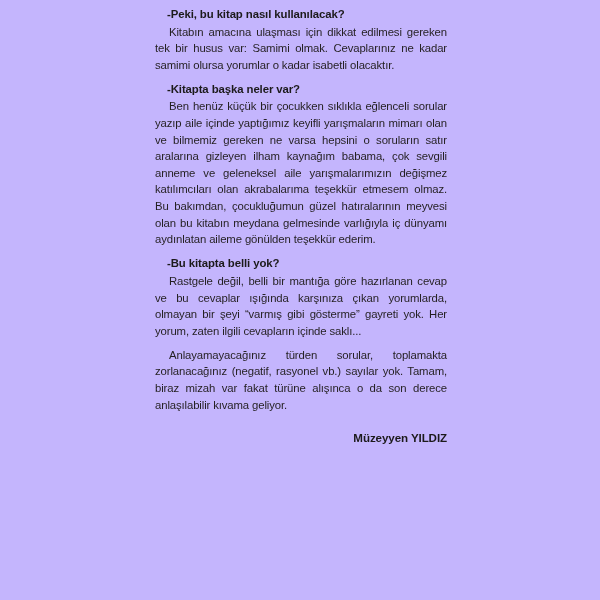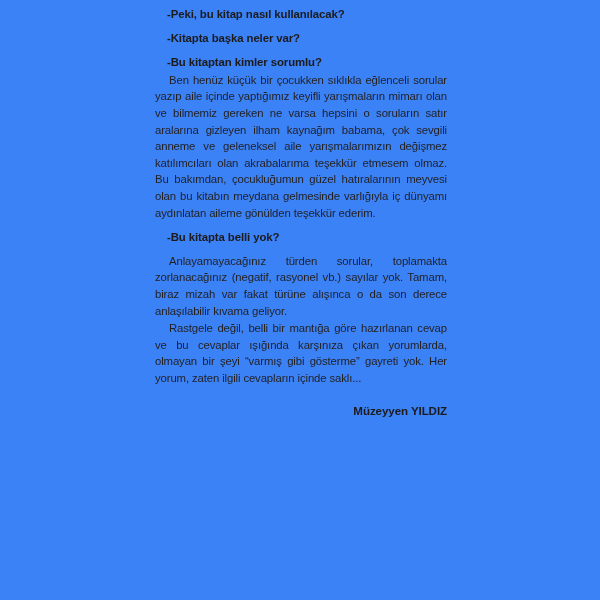--- a/index.html
+++ b/index.html
@@ -13,21 +13,21 @@
     background: #ffffff;
     font-family: "Liberation Sans", sans-serif;
     color: #231f20;
     overflow: hidden;
   }
 
   .page {
     position: relative;
     width: 600px;
     height: 600px;
-    background: #3b82f6;
+    background: #c4b5fd;
     box-sizing: border-box;
   }
 
   .text-column {
     position: absolute;
     left: 155px;
     top: 6px;
     width: 292px;
   }
 
@@ -85,32 +85,32 @@
   }
 </style>
 </head>
 <body>
 
 <div class="page">
   <div class="text-column">
 
     <p class="qa-heading">-Peki, bu kitap nasıl kullanılacak?</p>
 
+    <p class="body-para after-heading">Kitabın amacına ulaşması için dikkat edilmesi gereken tek bir husus var: Samimi olmak. Cevaplarınız ne kadar samimi olursa yorumlar o kadar isabetli olacaktır.</p>
 
     <p class="qa-heading spaced">-Kitapta başka neler var?</p>
 
 
-    <p class="qa-heading spaced">-Bu kitaptan kimler sorumlu?</p>
 
     <p class="body-para after-heading">Ben henüz küçük bir çocukken sıklıkla eğlenceli sorular yazıp aile içinde yaptığımız keyifli yarışmaların mimarı olan ve bilmemiz gereken ne varsa hepsini o soruların satır aralarına gizleyen ilham kaynağım babama, çok sevgili anneme ve geleneksel aile yarışmalarımızın değişmez katılımcıları olan akrabalarıma teşekkür etmesem olmaz. Bu bakımdan, çocukluğumun güzel hatıralarının meyvesi olan bu kitabın meydana gelmesinde varlığıyla iç dünyamı aydınlatan aileme gönülden teşekkür ederim.</p>
 
     <p class="qa-heading spaced">-Bu kitapta belli yok?</p>
 
+    <p class="body-para after-heading">Rastgele değil, belli bir mantığa göre hazırlanan cevap ve bu cevaplar ışığında karşınıza çıkan yorumlarda, olmayan bir şeyi “varmış gibi gösterme” gayreti yok. Her yorum, zaten ilgili cevapların içinde saklı...</p>
+
     <p class="body-para gap">Anlayamayacağınız türden sorular, toplamakta zorlanacağınız (negatif, rasyonel vb.) sayılar yok. Tamam, biraz mizah var fakat türüne alışınca o da son derece anlaşılabilir kıvama geliyor.</p>
-
-    <p class="body-para after-heading">Rastgele değil, belli bir mantığa göre hazırlanan cevap ve bu cevaplar ışığında karşınıza çıkan yorumlarda, olmayan bir şeyi “varmış gibi gösterme” gayreti yok. Her yorum, zaten ilgili cevapların içinde saklı...</p>
 
 
 
     <p class="signature">Müzeyyen YILDIZ</p>
 
   </div>
 </div>
 
 </body></html>

